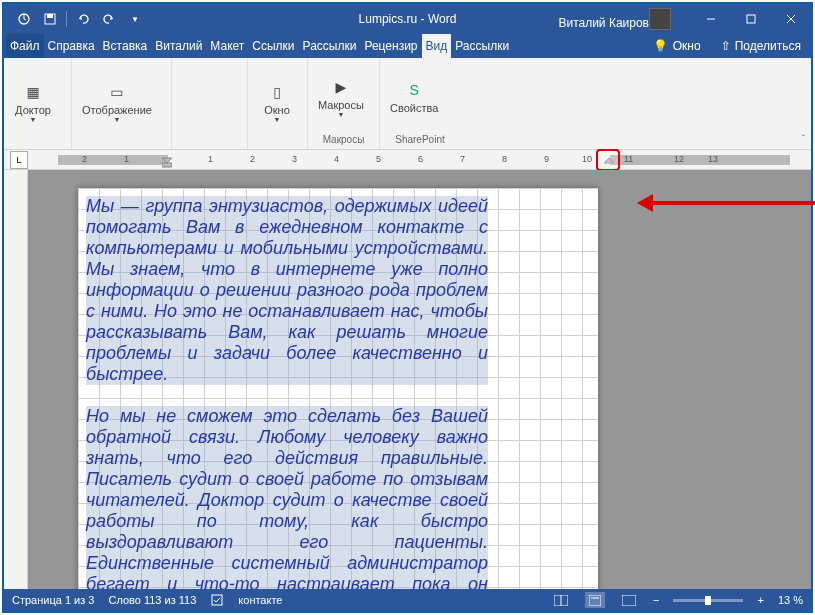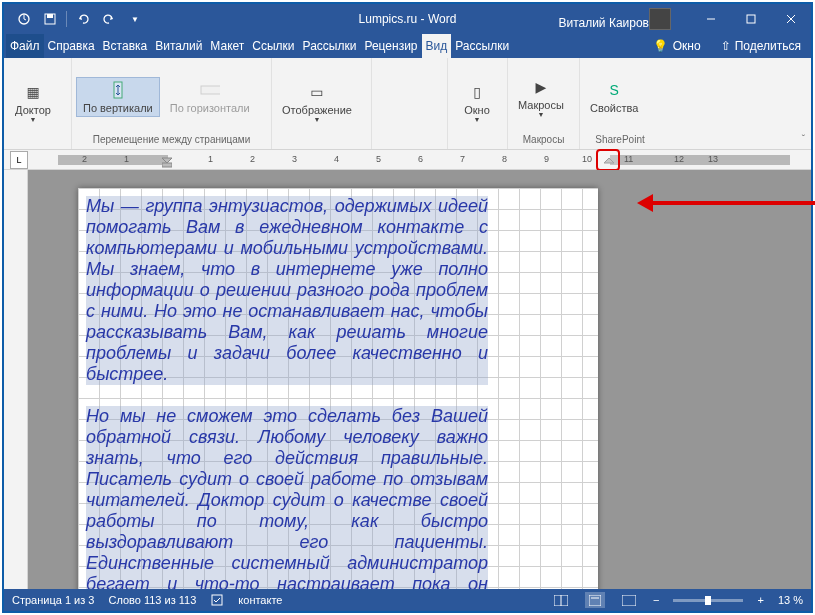--- a/index.html
+++ b/index.html
@@ -136,42 +136,20 @@
     <div class="rgroup" style="width:68px">
       <div class="rgroup-body">
           <div class="rbtn">
             <div class="rbtn-ico">▦</div>
             <span>Доктор</span>
             <span style="font-size:7px">▼</span>
           </div>
         </div>
       <div class="rgroup-label"></div>
     </div>
-    <div class="rgroup" style="width:200px">
-      <div class="rgroup-body">
-        <div class="rbtn sel">
-            <div class="rbtn-ico">
-              <svg width="18" height="18">
-                <rect x="5" y="1" width="8" height="16" fill="#d8e4f4" stroke="#4a7"></rect>
-                <path d="M9 4v10M7 12l2 2 2-2M7 6l2-2 2 2" stroke="#2b579a" fill="none"></path>
-              </svg>
-            </div>
-            <span>По вертикали</span>
-          </div>
-        <div class="rbtn" style="opacity:.5">
-            <div class="rbtn-ico">
-              <svg width="24" height="18">
-                <rect x="1" y="5" width="22" height="8" fill="#eee" stroke="#aaa"></rect>
-              </svg>
-            </div>
-            <span>По горизонтали</span>
-          </div>
-      </div>
-      <div class="rgroup-label">Перемещение между страницами</div>
-    </div>
     <div class="rgroup" style="width:100px">
       <div class="rgroup-body">
           <div class="rbtn">
             <div class="rbtn-ico">▭</div>
             <span>Отображение</span>
             <span style="font-size:7px">▼</span>
           </div>
         </div>
       <div class="rgroup-label"></div>
     </div>

